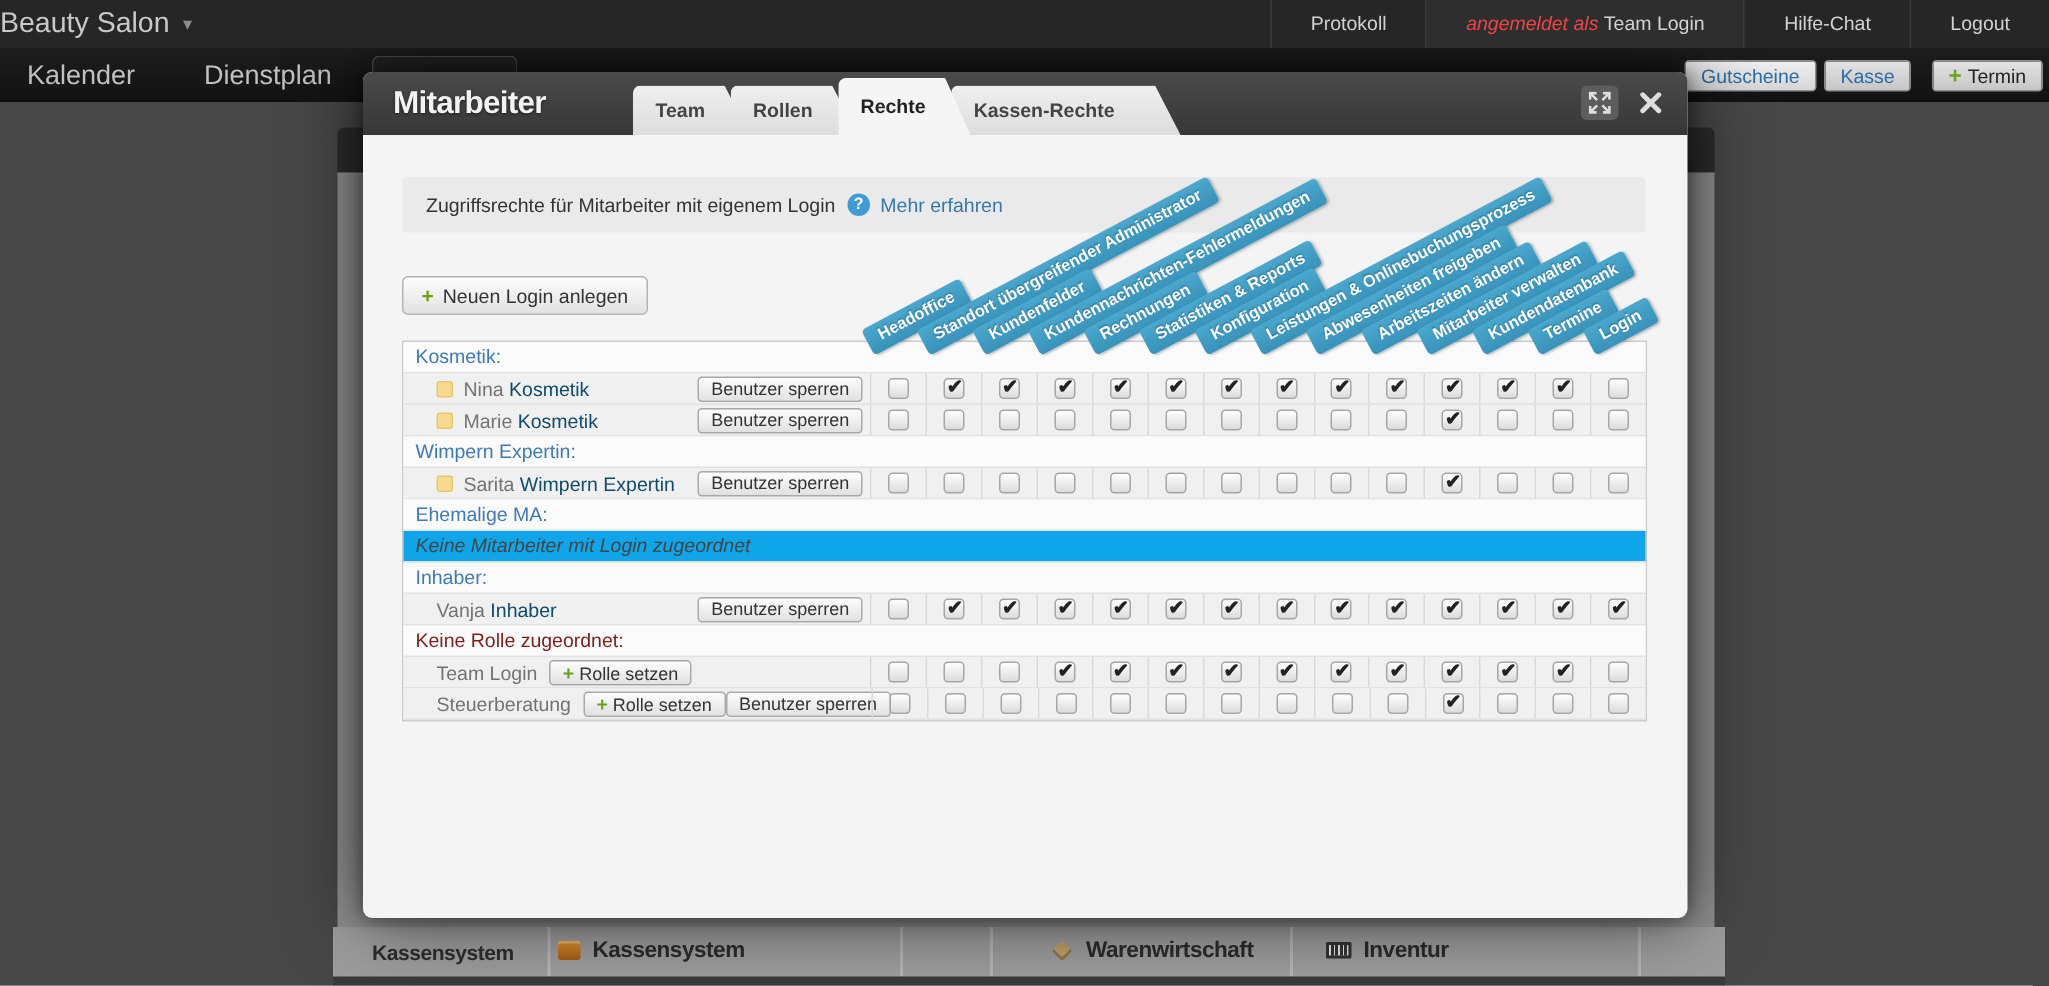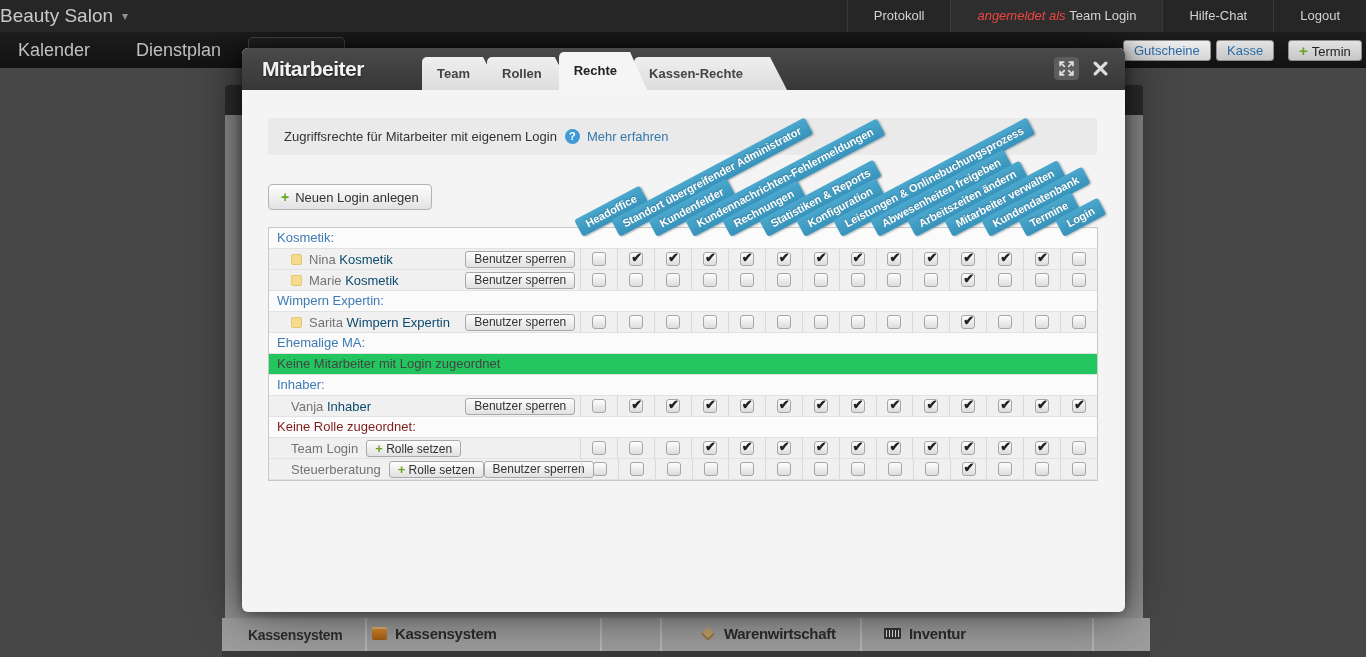--- a/index.html
+++ b/index.html
@@ -70,21 +70,21 @@
   
   .m-table { position:absolute; left:26px; top:179px; width:830px; border:1px solid #c9c9c9; background:#fff; z-index:2; }
   .thead { display:flex; height:22px; background:linear-gradient(#505050,#282828); color:#fff; }
   .thead .namecell { line-height:22px; padding-left:10px; font-size:13px; font-weight:bold; }
   .namecell { width:312px; display:flex; align-items:center; padding-left:22px; }
   .cell { width:37px; border-left:1px solid #d9d9d9; display:flex; align-items:center; justify-content:center; }
   .hcell { border-left:1px solid rgba(0,0,0,.55); }
   .trow { display:flex; height:21px; border-bottom:1px solid #e2e2e2; font-size:13px; }
   .trow.group { background:#fbfbfb; color:#3d7ab3; }
   .trow.group-plain { background:#fbfbfb; color:#7f1d1d; }
-  .trow.empty { background:#22c55e; color:#444; }
+  .trow.empty { background:#0ea5e9; color:#444; font-style:italic; }
   .trow.member { background:#f0f0f0; }
   .fullcell { line-height:20px; padding-left:8px; }
   .swatch { width:11px; height:11px; background:#f6da8e; border:1px solid #e6c76a; border-radius:2px; margin-right:7px; flex:none; }
   .namelink { color:#737373; cursor:pointer; white-space:nowrap; }
   .namerest { color:#0c4a6e; white-space:nowrap; }
   .sp { flex:1; }
   .btn { height:17px; line-height:15px; padding:0 8px; background:linear-gradient(#fdfdfd,#e1e1e1); border:1px solid #a9a9a9; border-radius:3px; font-size:12px; color:#333; cursor:pointer; font-family:"Liberation Sans",sans-serif; white-space:nowrap; }
   .lockbtn { margin-right:5px; }
   .rolebtn { margin-left:8px; }
   .rolebtn .plus { font-size:13px; }

